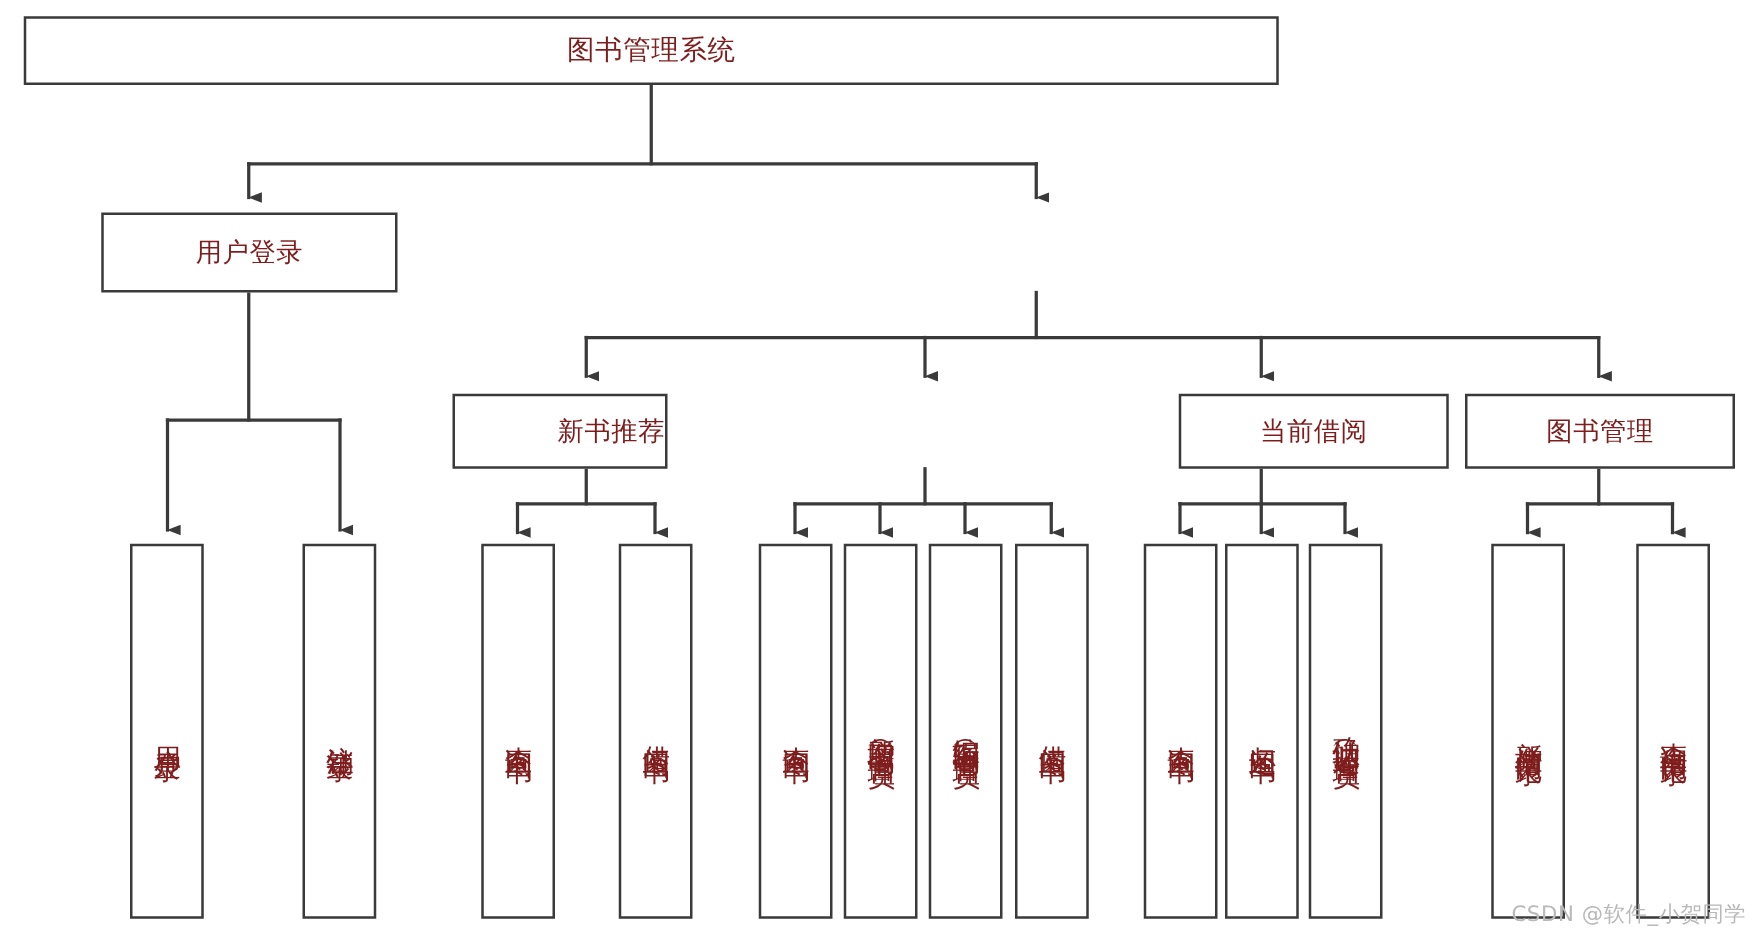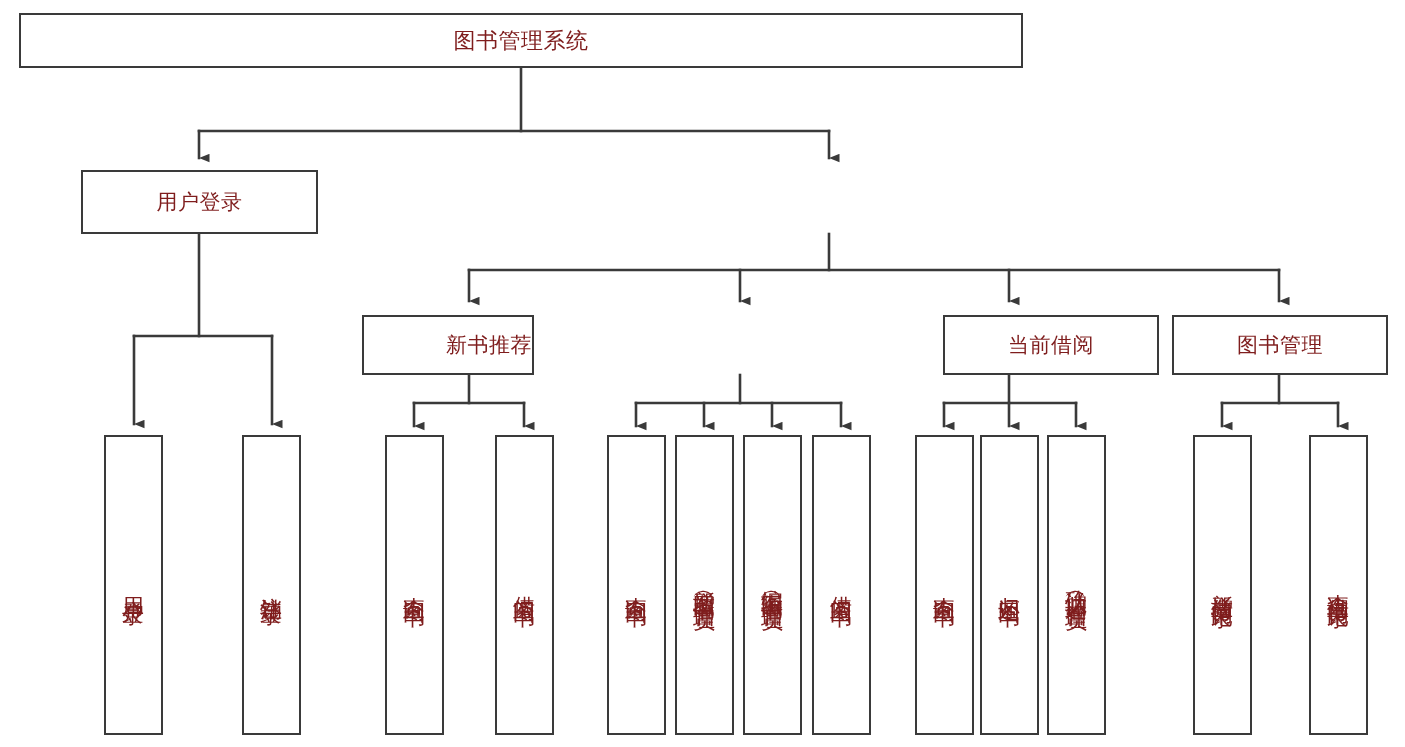--- a/index.html
+++ b/index.html
@@ -185,13 +185,14 @@
     <span class="lbl">确认归还（管理员）</span>
   </div>
 
   <div class="node v" style="left:1193px; top:435px; width:59px; height:300px;">
     <span class="lbl">新增借阅记录</span>
   </div>
   <div class="node v" style="left:1309px; top:435px; width:59px; height:300px;">
     <span class="lbl">查询借阅记录</span>
   </div>
 
+  <div class="watermark">CSDN @软件_小贺同学</div>
 </div>
 
 </body></html>

